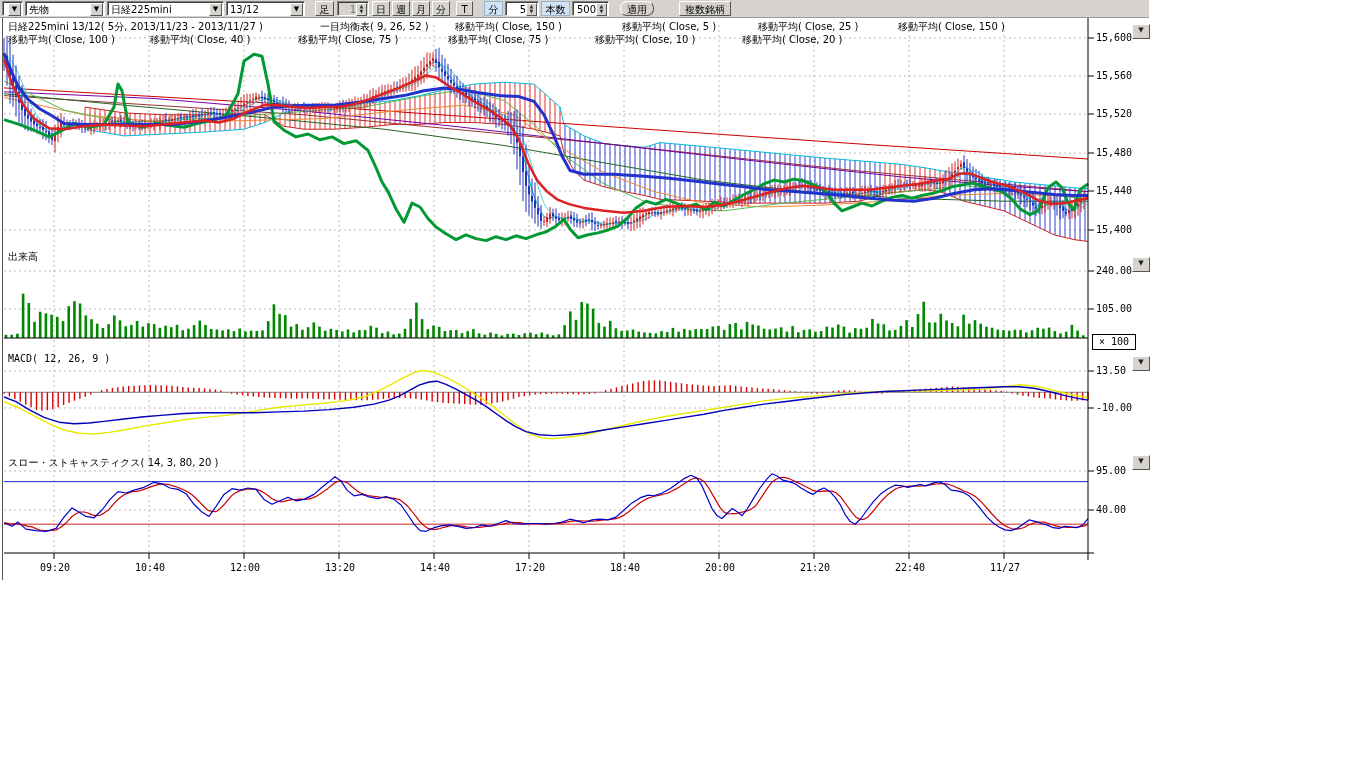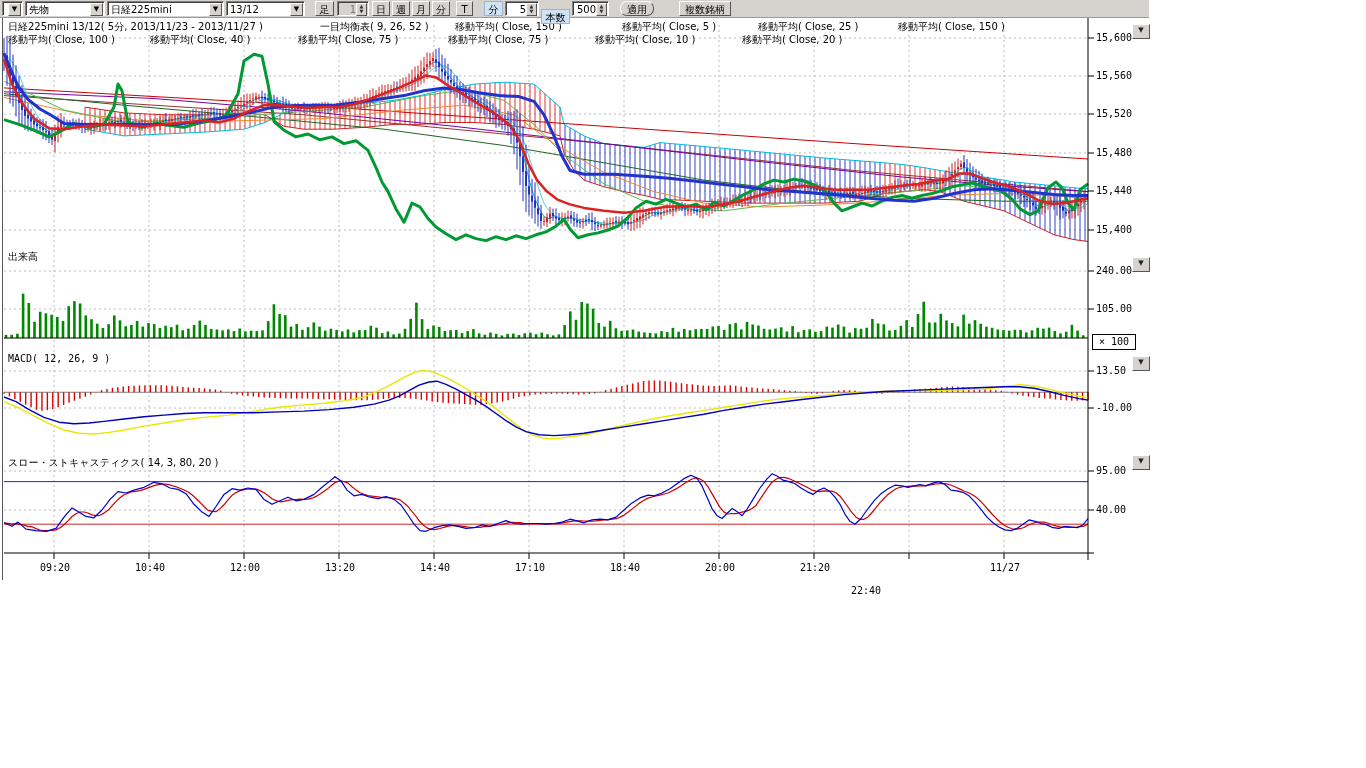--- a/index.html
+++ b/index.html
@@ -53,21 +53,21 @@
     <div class="tb combo" style="left:226px;width:79px;"><span>13/12</span><span class="arr">▼</span></div>
     <div class="tb btn" style="left:315px;width:19px;">足</div>
     <div class="tb spin dis" style="left:337px;width:32px;"><span>1</span><span class="ud">▲<br>▼</span></div>
     <div class="tb btn" style="left:372px;width:18px;">日</div>
     <div class="tb btn" style="left:392px;width:18px;">週</div>
     <div class="tb btn" style="left:412px;width:18px;">月</div>
     <div class="tb btn" style="left:432px;width:18px;">分</div>
     <div class="tb btn" style="left:456px;width:17px;">T</div>
     <div class="tb lbl-flat" style="left:484px;width:19px;">分</div>
     <div class="tb spin" style="left:505px;width:34px;"><span>5</span><span class="ud">▲<br>▼</span></div>
-    <div class="tb lbl-flat" style="left:541px;width:29px;margin-top:8px;">本数</div>
+    <div class="tb lbl-flat" style="left:541px;width:29px;">本数</div>
     <div class="tb spin" style="left:572px;width:37px;"><span>500</span><span class="ud">▲<br>▼</span></div>
     <div class="tb btn" style="left:620px;width:34px;border-radius:7px;">適用</div>
     <div class="tb btn" style="left:679px;width:52px;">複数銘柄</div>
   </div>
 
   <div id="chart">
     <div class="leftedge"></div>
     <svg id="chart-svg" width="1149" height="580">
         <g>
           <line x1="54" y1="25" x2="54" y2="552" stroke="#bbbbbb" stroke-width="1" stroke-dasharray="2,3"></line>
@@ -1523,22 +1523,22 @@
           <div class="ax" style="left: 1096px; top: 303px;">105.00</div>
           <div class="ax" style="left: 1096px; top: 365px;">13.50</div>
           <div class="ax" style="left: 1096px; top: 402px;">-10.00</div>
           <div class="ax" style="left: 1096px; top: 465px;">95.00</div>
           <div class="ax" style="left: 1096px; top: 504px;">40.00</div>
           <div class="ax" style="left: 40px; top: 562px;">09:20</div>
           <div class="ax" style="left: 135px; top: 562px;">10:40</div>
           <div class="ax" style="left: 230px; top: 562px;">12:00</div>
           <div class="ax" style="left: 325px; top: 562px;">13:20</div>
           <div class="ax" style="left: 420px; top: 562px;">14:40</div>
-          <div class="ax" style="left: 515px; top: 562px;">17:10</div>
+          <div class="ax" style="left: 515px; top: 562px;">17:20</div>
           <div class="ax" style="left: 610px; top: 562px;">18:40</div>
           <div class="ax" style="left: 705px; top: 562px;">20:00</div>
           <div class="ax" style="left: 800px; top: 562px;">21:20</div>
-          <div class="ax" style="left: 851px; top: 562px; margin-top: 23px;">22:40</div>
+          <div class="ax" style="left: 895px; top: 562px;">22:40</div>
           <div class="ax" style="left: 990px; top: 562px;">11/27</div>
         </div>
     </div>
   </div>
 </div>
 
 </body></html>

